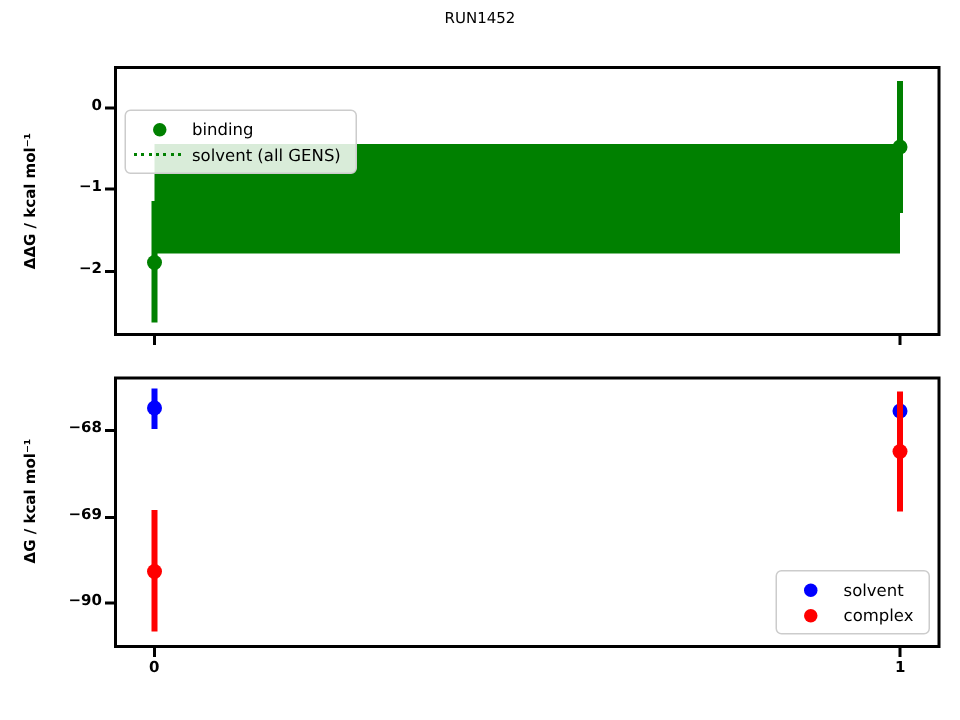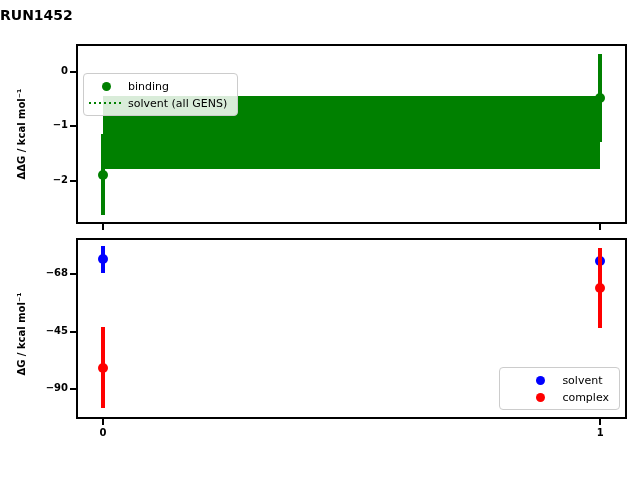--- a/index.html
+++ b/index.html
@@ -1,22 +1,22 @@
 <!DOCTYPE html>
 <html><head>
 <meta charset="utf-8">
 <style>
   html,body{margin:0;padding:0;background:#ffffff;}
   .figure{position:relative;width:640px;height:480px;background:#ffffff;
           font-family:"DejaVu Sans",sans-serif;color:#000;overflow:hidden;}
-  .suptitle{position:absolute;top:7px;left:0;width:100%;text-align:left;
-            font-size:14px;font-weight:bold;}
+  .suptitle{position:absolute;top:7px;left:0;width:100%;text-align:center;
+            font-size:10px;font-weight:normal;}
   .axes{position:absolute;border:2px solid #000;background:#ffffff;}
   #ax0{left:76px;top:44px;width:547px;height:176px;}
-  #ax1{left:76px;top:238px;width:547px;height:177px;}
+  #ax1{left:76px;top:251px;width:547px;height:177px;}
   .ylabel{position:absolute;transform:translate(-50%,-50%) rotate(-90deg);
           white-space:nowrap;font-size:10px;font-weight:bold;}
   #yl0{left:21px;top:134px;}
   #yl1{left:21px;top:334px;}
   .xlabel{position:absolute;left:78px;width:547px;top:449px;text-align:center;
           font-size:10px;font-weight:bold;}
   .band{position:absolute;}
   .bandline{position:absolute;height:0;border-top:2px dotted #008000;}
   .errbar{position:absolute;width:4px;}
   .marker{position:absolute;width:10px;height:10px;border-radius:50%;}
@@ -73,28 +73,28 @@
       <div class="marker" style="left: 19.8636px; top: 14.4757px; background: rgb(0, 0, 255);"></div>
       <div class="errbar" style="left: 520.136px; top: 9.16505px; height: 22.9126px; background: rgb(0, 0, 255);"></div>
       <div class="marker" style="left: 517.136px; top: 15.6214px; background: rgb(0, 0, 255);"></div>
       <div class="errbar" style="left: 22.8636px; top: 87.068px; height: 81.3398px; background: rgb(255, 0, 0);"></div>
       <div class="marker" style="left: 19.8636px; top: 122.738px; background: rgb(255, 0, 0);"></div>
       <div class="errbar" style="left: 520.136px; top: 8.01942px; height: 80.1942px; background: rgb(255, 0, 0);"></div>
       <div class="marker" style="left: 517.136px; top: 43.1165px; background: rgb(255, 0, 0);"></div>
       <div class="ytick" style="left: -8px; top: 33.3689px;"></div>
       <div class="yticklabel" style="right: 557px; top: 27.3689px;">−68</div>
       <div class="ytick" style="left: -8px; top: 90.6505px;"></div>
-      <div class="yticklabel" style="right: 557px; top: 84.6505px;">−45</div>
+      <div class="yticklabel" style="right: 557px; top: 84.6505px;">−69</div>
       <div class="ytick" style="left: -8px; top: 147.932px;"></div>
       <div class="yticklabel" style="right: 557px; top: 141.932px;">−90</div>
       <div class="xtick" style="left: 23.8636px; top: 179px;"></div>
       <div class="xticklabel" style="left: 4.86364px; top: 187px;">0</div>
       <div class="xtick" style="left: 521.136px; top: 179px;"></div>
       <div class="xticklabel" style="left: 502.136px; top: 187px;">1</div>
-      <div class="legend" style="right: 5px; bottom: 7px; padding-left: 18px;">
+      <div class="legend" style="right: 5px; bottom: 7px;">
         <div class="legend-row">
           <div class="legend-marker-cell">
             <div class="legend-circle" style="background: rgb(0, 0, 255);"></div>
           </div>
           <div class="legend-label">solvent</div>
         </div>
         <div class="legend-row">
           <div class="legend-marker-cell">
             <div class="legend-circle" style="background: rgb(255, 0, 0);"></div>
           </div>

